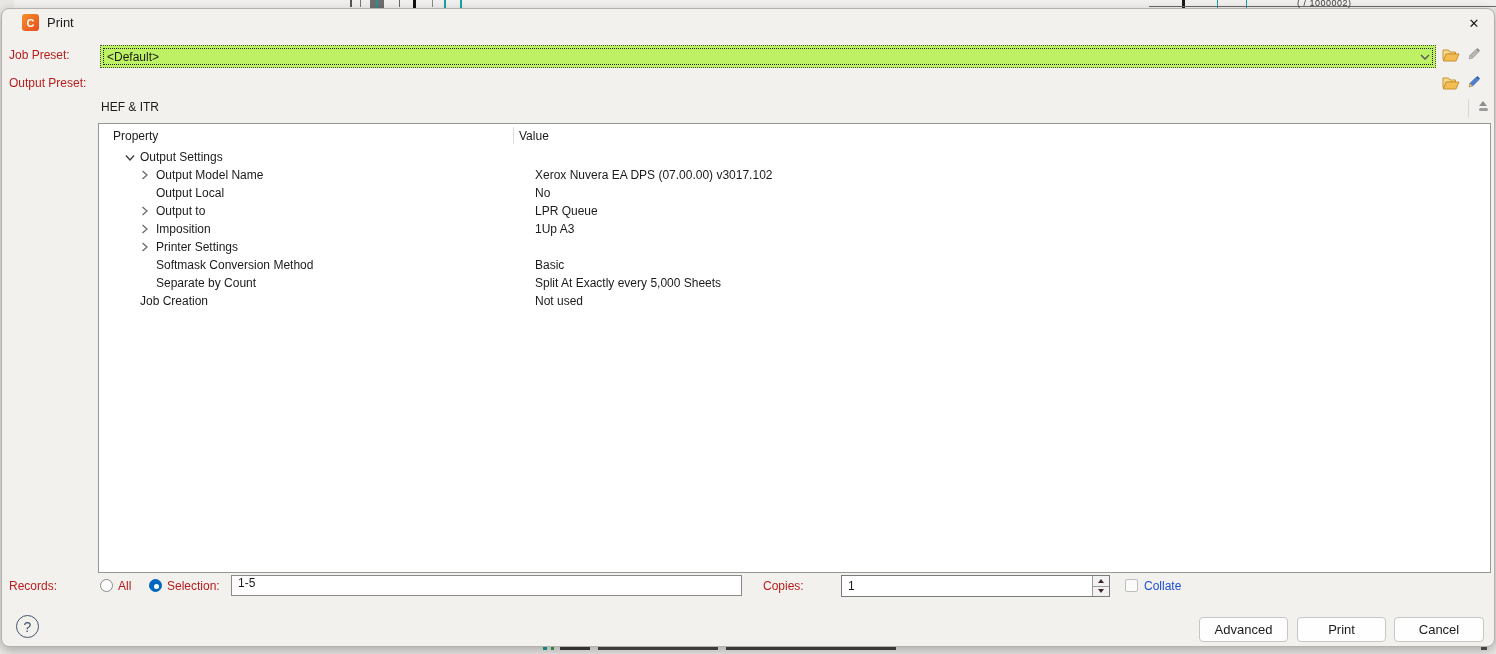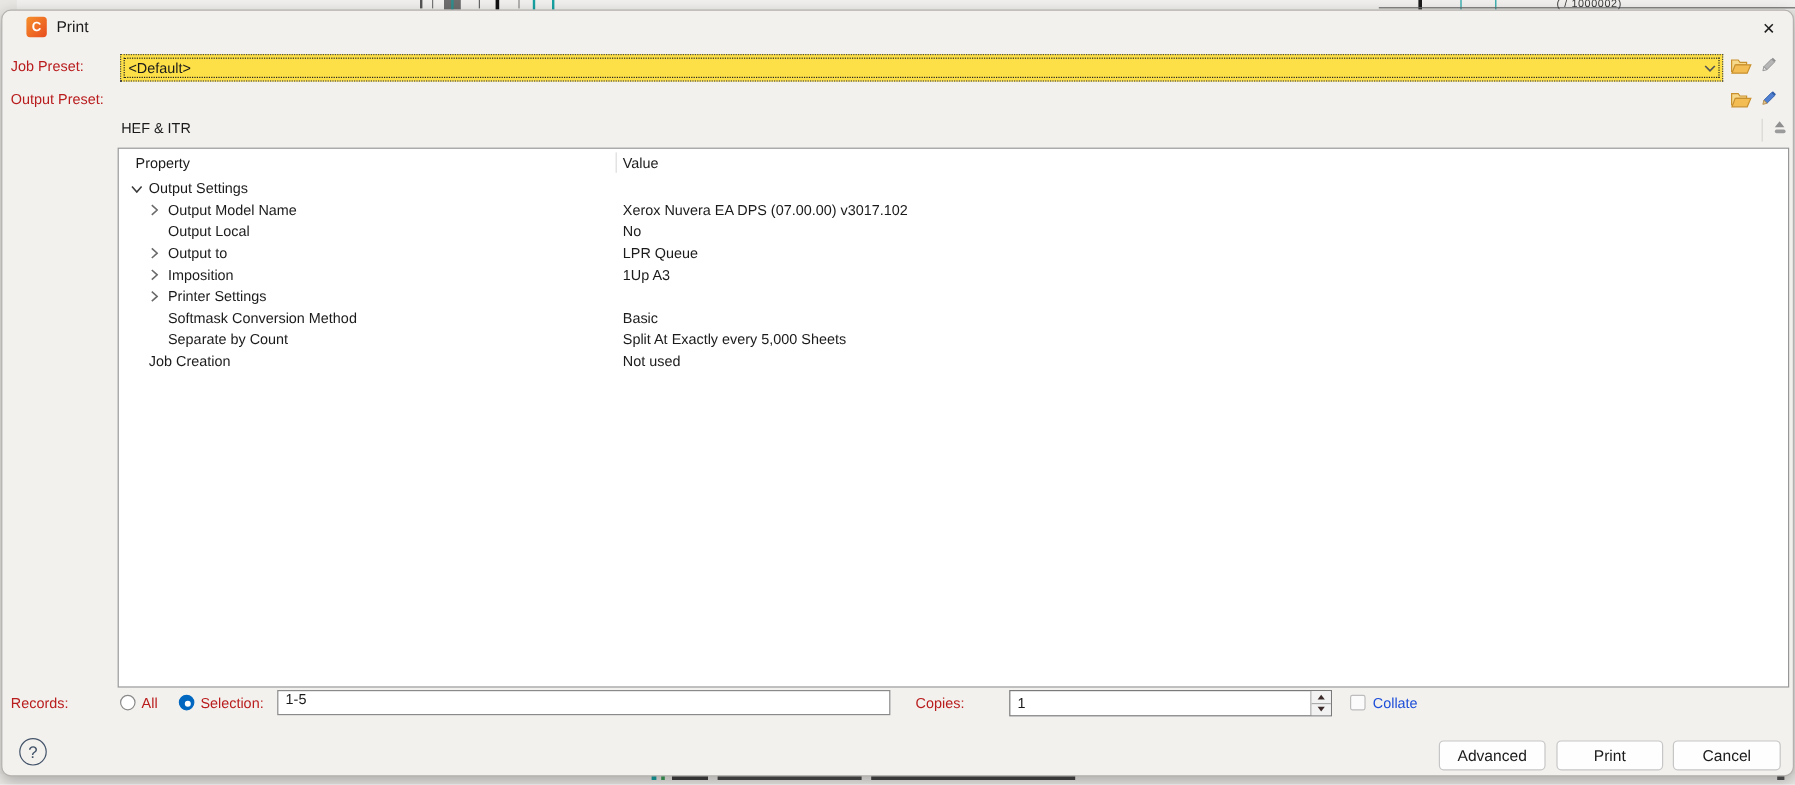--- a/index.html
+++ b/index.html
@@ -20,41 +20,41 @@
 
   
   .app-icon{left:20px;top:5px;width:17px;height:17px;border-radius:3px;
     background:linear-gradient(135deg,#f6902c,#e84c1e);color:#fff;font-weight:bold;font-size:11px;
     display:flex;align-items:center;justify-content:center;}
   .title{left:45px;top:6px;font-size:13px;}
   .close-btn{left:1461px;top:3px;width:22px;height:22px;display:flex;align-items:center;justify-content:center;
     font-size:13px;color:#1b1b1b;cursor:pointer;}
 
   
-  .combo{background:#fde047;border:1px solid #8a8a8a;height:21px;left:98px;width:1334px;
+  .combo{background:#bef264;border:1px solid #8a8a8a;height:21px;left:98px;width:1334px;
     display:flex;align-items:center;font-size:12px;}
   .combo.focused{outline:1px dotted #222;outline-offset:-4px;border:1px dotted #4a4a4a;}
   .combo .ctext{padding-left:6px;white-space:nowrap;overflow:hidden;flex:1;}
   .combo .dd{width:20px;display:flex;align-items:center;justify-content:center;}
   .iconbtn{width:18px;height:18px;display:flex;align-items:center;justify-content:center;cursor:pointer;}
   .section-label{left:99px;top:91px;font-size:12px;}
   .collapse-sep{left:1466px;top:90px;width:1px;height:19px;background:#d9d6d3;}
   .collapse-btn{left:1474px;top:92px;width:14px;height:15px;cursor:pointer;}
   .collapse-btn .tri{width:0;height:0;border-left:4px solid transparent;border-right:4px solid transparent;
     border-bottom:5px solid #8f8f8f;margin:0 auto;}
   .collapse-btn .bar{width:9px;height:3px;border-radius:2px;background:#9b9b9b;margin:2px auto 0;}
 
   
   .ptable{left:96px;top:114px;width:1391px;height:448px;background:#fff;border:1px solid #979797;}
   .thead{position:absolute;left:0;top:0;width:100%;height:24px;font-size:12px;}
   .thead .h1{position:absolute;left:14px;top:5px;}
   .thead .h2{position:absolute;left:420px;top:5px;}
   .thead .hdiv{position:absolute;left:414px;top:3px;width:1px;height:17px;background:#dcdcdc;}
   .tbody{position:absolute;left:0;top:24px;width:100%;}
-  .trow{position:relative;height:18px;display:flex;align-items:center;font-size:12px;cursor:default;}
+  .trow{position:relative;height:18px;display:flex;align-items:center;font-size:12px;cursor:default;margin-left:16px;}
   .trow.lvl0{padding-left:10px;}
   .trow.lvl1{padding-left:26px;}
   .chev{width:15px;height:14px;display:inline-flex;align-items:center;justify-content:flex-start;}
   .chev svg{display:block;}
   .tvalue{position:absolute;left:420px;top:2px;}
 
   
   .radio{width:13px;height:13px;border-radius:50%;background:#fff;border:1px solid #8a8a8a;box-sizing:border-box;}
   .radio.sel{background:#0067c0;border:1px solid #0067c0;position:relative;}
   .radio.sel::after{content:"";position:absolute;left:4px;top:4px;width:5px;height:5px;border-radius:50%;background:#fff;}

